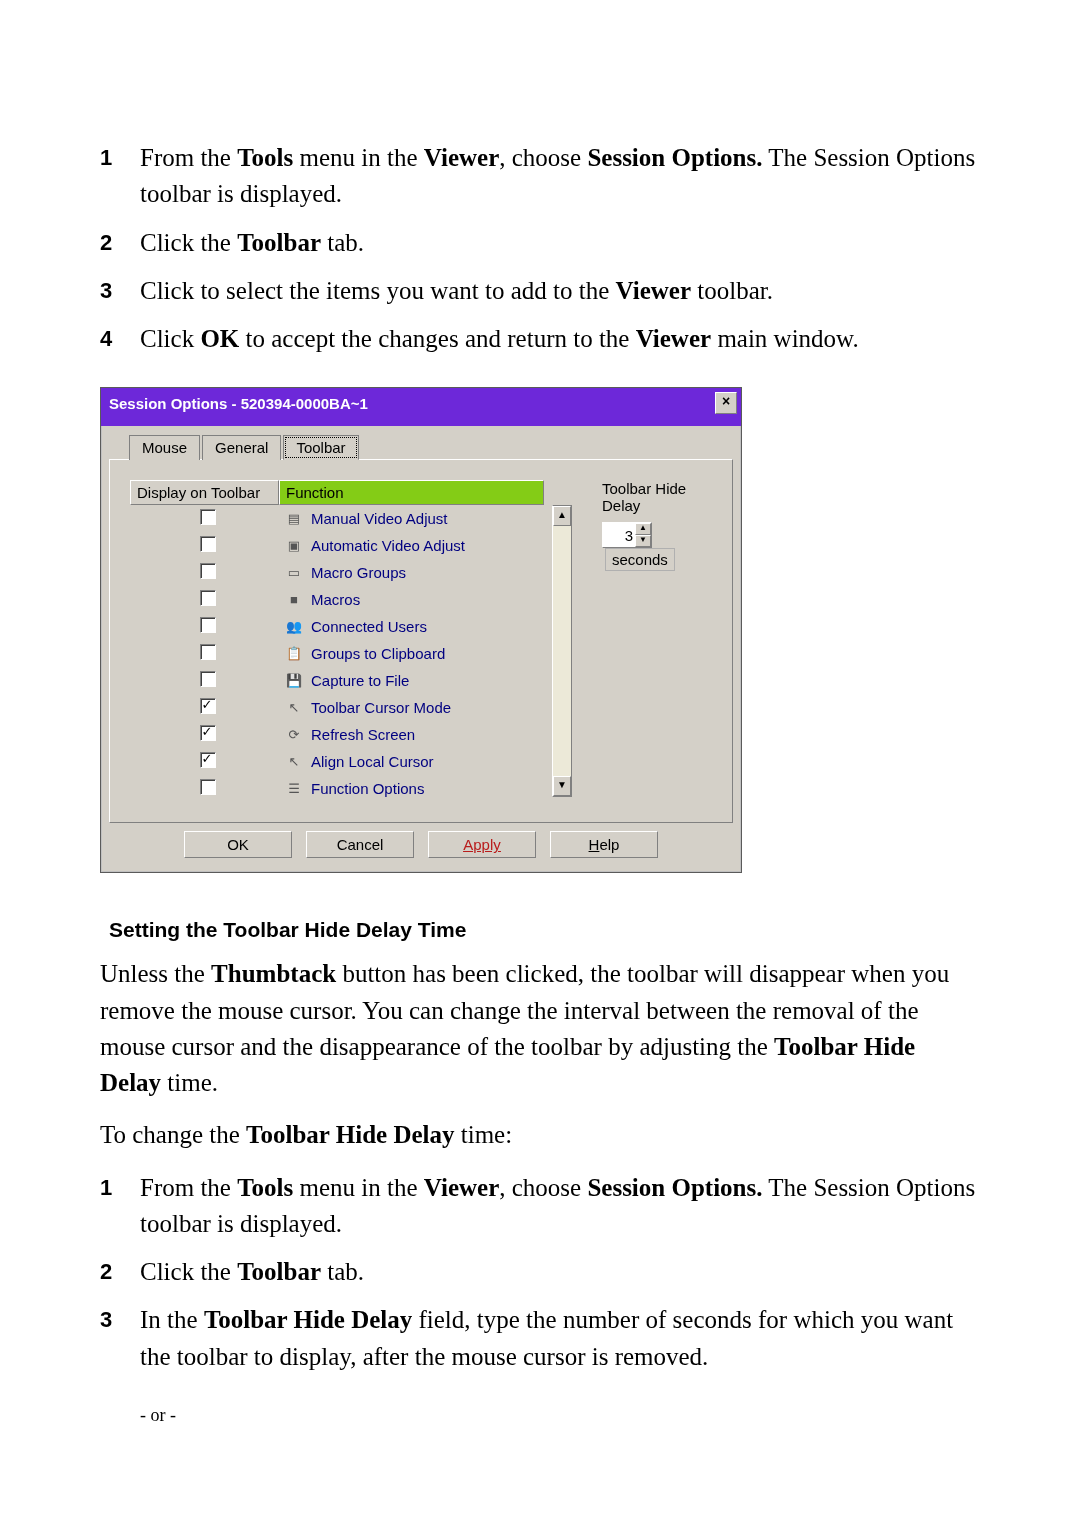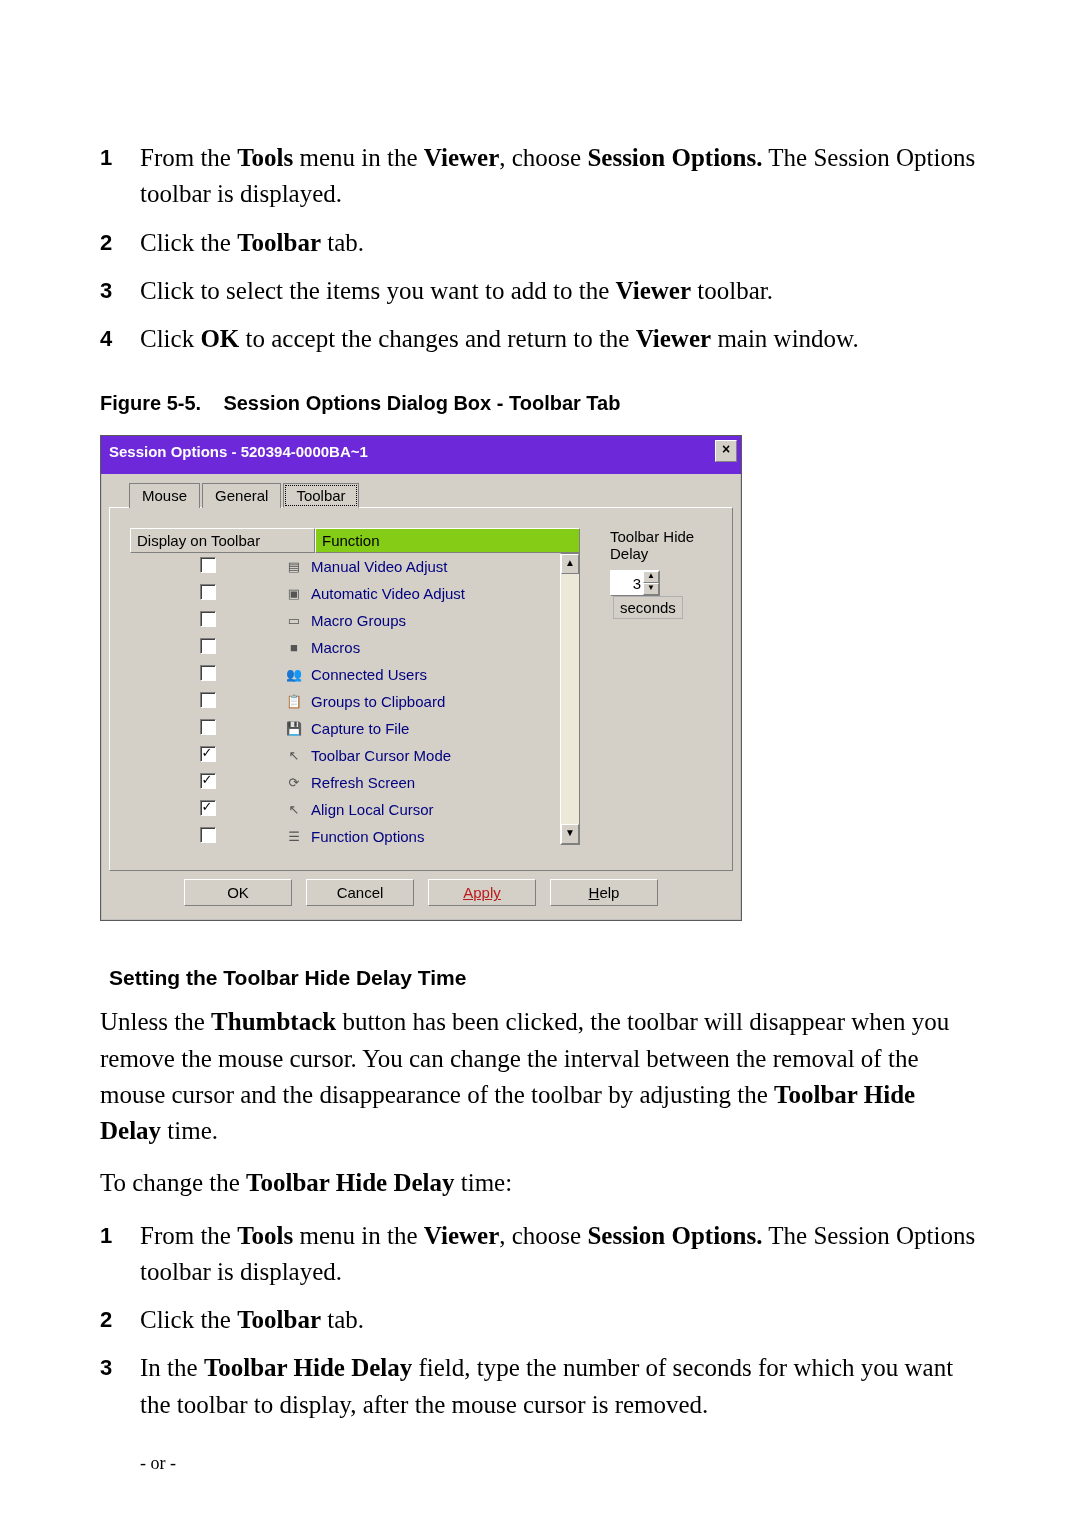--- a/index.html
+++ b/index.html
@@ -105,21 +105,21 @@
     border: 1px solid #ffffff;
     border-right-color: #808080;
     border-bottom-color: #808080;
     padding: 20px;
     background: #d4d0c8;
   }
   .inner {
     display: flex;
   }
   .colA {
-    width: 185px;
+    width: 149px;
   }
   .colA .hdr {
     border: 1px solid #808080;
     background: #d4d0c8;
     padding: 3px 6px;
     border-top-color: #fff;
     border-left-color: #fff;
   }
   .colB {
     width: 265px;
@@ -297,25 +297,20 @@
       <li>
         <span class="num">3</span>
         <span class="txt">Click to select the items you want to add to the <span class="b">Viewer</span> toolbar.</span>
       </li>
       <li>
         <span class="num">4</span>
         <span class="txt">Click <span class="b">OK</span> to accept the changes and return to the <span class="b">Viewer</span> main window.</span>
       </li>
     </ol>
 
-  <div class="figcap">
-    <span>Figure 5-5.</span>
-    &nbsp;&nbsp;
-    <span>Session Options Dialog Box - Toolbar Tab</span>
-  </div>
 
   <div class="dialog">
     <div class="titlebar">
       <span>Session Options - 520394-0000BA~1</span>
       <span class="closebtn">×</span>
     </div>
     <div class="tabrow">
       <div class="tab">Mouse</div>
       <div class="tab">General</div>
       <div class="tab active">Toolbar</div>

